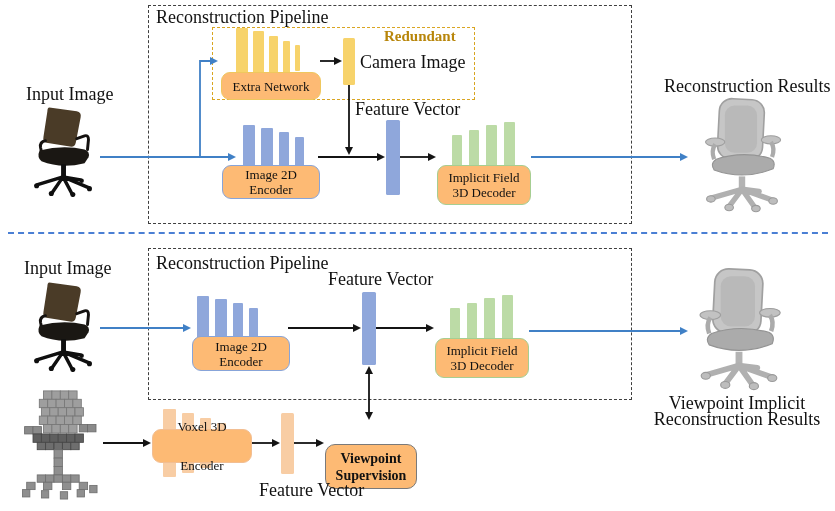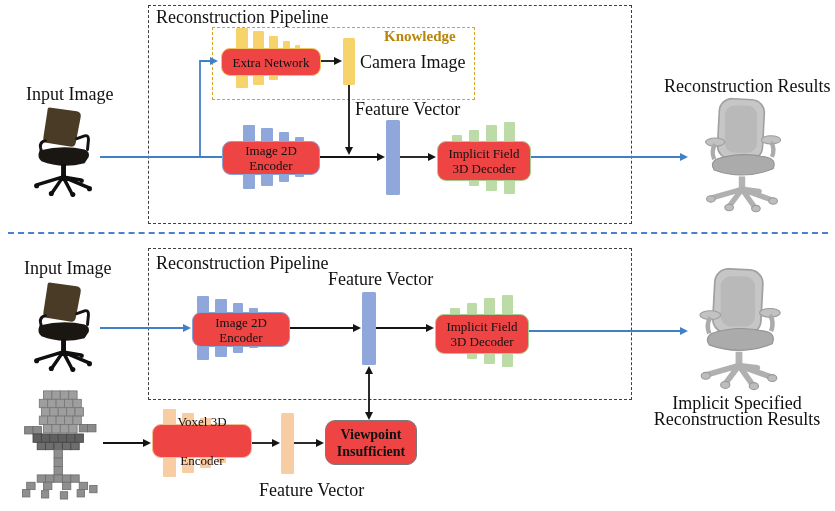--- a/index.html
+++ b/index.html
@@ -3,22 +3,22 @@
 <meta charset="utf-8">
 <style>
   html,body{margin:0;padding:0;background:#fff;}
   #canvas{position:relative;width:835px;height:511px;background:#fff;
           font-family:"Liberation Serif",serif;color:#111;overflow:hidden;}
   .lbl{position:absolute;font-size:18px;white-space:nowrap;z-index:6;}
   .b{font-weight:bold;}
   .dashbox{position:absolute;border:1.6px dashed #3f3f3f;z-index:0;background:transparent;}
   .ybox{border:1.6px dashed #D9A521;}
   .divider{position:absolute;border-top:2.5px dashed #4A7FD4;z-index:0;}
-  .node{position:absolute;background:#ef4444;border-radius:9px;display:flex;flex-direction:column;
-        align-items:center;justify-content:center;font-size:13px;line-height:15px;z-index:5;text-align:center;}
+  .node{position:absolute;background:#fdba74;border-radius:9px;display:flex;flex-direction:column;
+        align-items:center;justify-content:center;font-size:13px;line-height:15px;z-index:5;text-align:center;margin-top:24px;}
   .extra{border:1.5px solid #EFC75E;}
   .enc{border:1.5px solid #87A4D9;}
   .dec{border:1.5px solid #A6CE92;}
   .vox{border:1.5px solid #F2BE92;}
   .kd{border:1.5px solid #7a7a7a;font-weight:bold;font-size:14px;line-height:17px;border-radius:10px;}
   .bars{position:absolute;display:flex;align-items:center;z-index:1;}
   .bars i{display:block;border-radius:1px;}
   .yb i{background:#F7D36B;}
   .blb i{background:#8FA7DB;}
   .grb i{background:#BCDBA6;}
@@ -137,42 +137,42 @@
     <span>3D Decoder</span>
   </div>
   <div class="node enc" style="left:192px;top:312px;width:96px;height:33px;">
     <span>Image 2D</span>
     <span>Encoder</span>
   </div>
   <div class="node dec" style="left:435px;top:314px;width:92px;height:38px;">
     <span>Implicit Field</span>
     <span>3D Decoder</span>
   </div>
-  <div class="node vox" style="left:152px;top:424px;width:98px;height:32px;gap:24px;">
+  <div class="node vox" style="left:152px;top:405px;width:98px;height:32px;gap:24px;">
     <span>Voxel 3D</span>
     <span>Encoder</span>
   </div>
   <div class="node kd" style="left:325px;top:420px;width:90px;height:43px;">
     <span>Viewpoint</span>
-    <span>Insufficient</span>
+    <span>Supervision</span>
   </div>
 
   <div class="lbl" style="left:156px;top:7px;">Reconstruction Pipeline</div>
-  <div class="lbl b" style="left:384px;top:28px;font-size:15px;color:#B8860B;">Knowledge</div>
+  <div class="lbl b" style="left:384px;top:28px;font-size:15px;color:#B8860B;">Redundant</div>
   <div class="lbl" style="left:360px;top:52px;">Camera Image</div>
   <div class="lbl" style="left:355px;top:99px;">Feature Vector</div>
   <div class="lbl" style="left:26px;top:84px;">Input Image</div>
   <div class="lbl" style="left:664px;top:76px;">Reconstruction Results</div>
 
   <div class="lbl" style="left:156px;top:253px;">Reconstruction Pipeline</div>
   <div class="lbl" style="left:328px;top:269px;">Feature Vector</div>
   <div class="lbl" style="left:24px;top:258px;">Input Image</div>
   <div class="lbl" style="left:259px;top:480px;">Feature Vector</div>
   <div class="lbl" style="left:652px;top:395px;width:170px;text-align:center;line-height:16px;">
-    <div>Implicit Specified</div>
+    <div>Viewpoint Implicit</div>
     <div>Reconstruction Results</div>
   </div>
 
   <svg class="chair" style="left:20px;top:102px;" width="90" height="95" viewBox="0 0 92 94">
     <path d="M30 4 L58 8 Q63 9 62 14 L57 40 Q56 45 51 44 L27 40 Q23 39 24 34 L28 8 Q28 4 30 4 Z" fill="#4a3b27"></path>
     <path d="M26 38 q-6 1 -5 7 l2 9" fill="none" stroke="#151210" stroke-width="3" stroke-linecap="round"></path>
     <path d="M58 36 l8 -3 q4 -1 4 4 l-1 10" fill="none" stroke="#151210" stroke-width="3" stroke-linecap="round"></path>
     <path d="M20 48 Q44 42 66 47 Q72 49 70 55 L66 61 Q42 67 22 59 Q17 55 20 48 Z" fill="#1a1713"></path>
     <rect x="42" y="62" width="5" height="13" fill="#0f0f0f"></rect>
     <path d="M44 75 L18 83 M44 75 L33 91 M44 75 L53 92 M44 75 L70 86 M44 75 L62 78" stroke="#0f0f0f" stroke-width="3.5" fill="none" stroke-linecap="round"></path>

